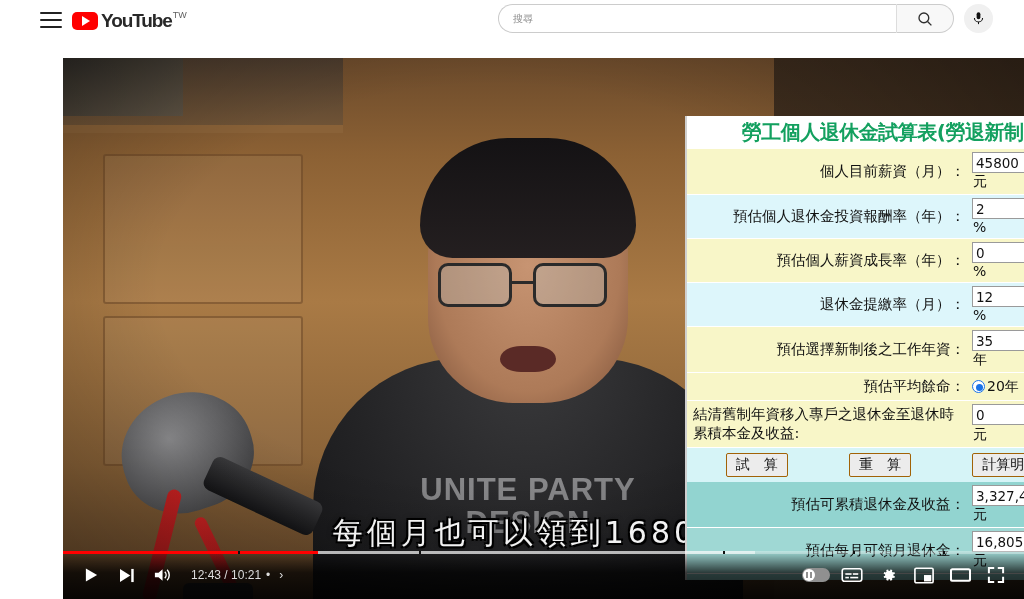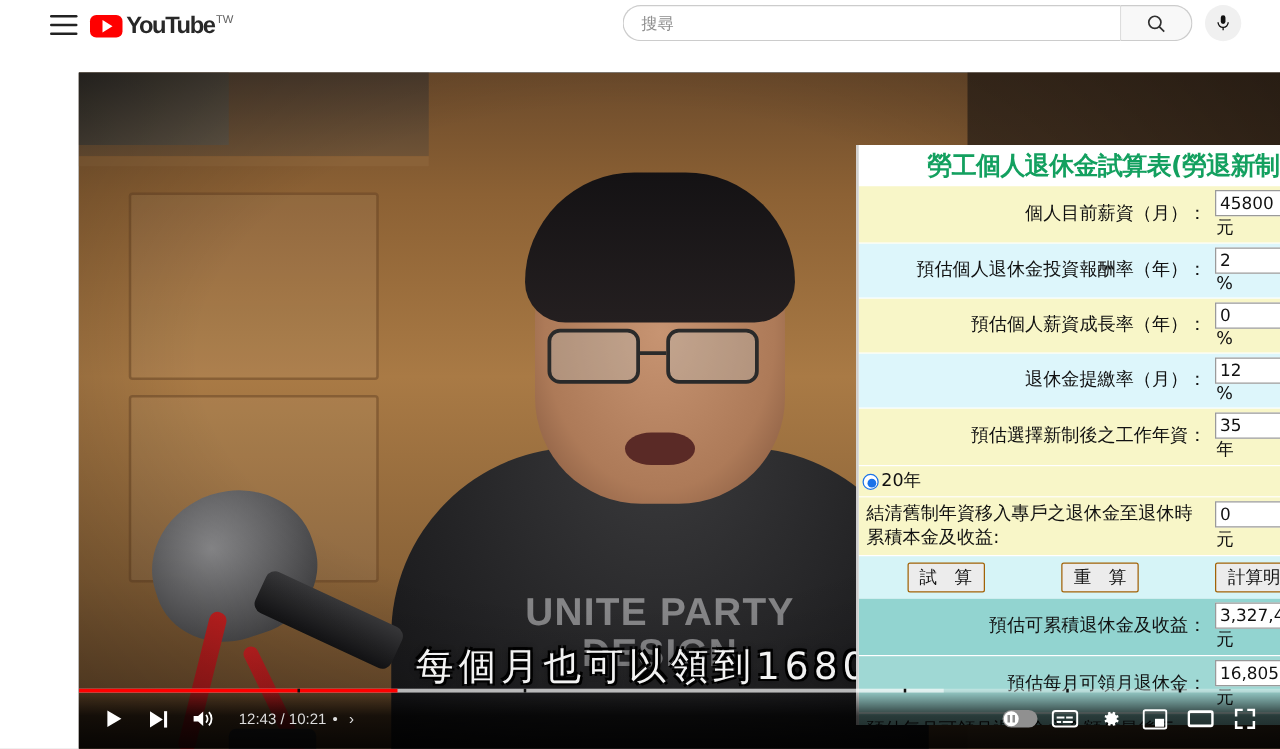--- a/index.html
+++ b/index.html
@@ -42,21 +42,21 @@
   #search-wrap {
     position: absolute; left: 466px; top: 4px;
     display: flex; align-items: center;
   }
   #search-box {
     width: 398px; height: 29px; border: 1px solid #ccc; border-right: none;
     border-radius: 18px 0 0 18px; background: #fff;
     display: flex; align-items: center; padding-left: 14px;
   }
   #search-input {
-    border: none; outline: none; width: 100%; font-size: 13px; color: #222;
+    border: none; outline: none; width: 100%; font-size: 10px; color: #222;
     background: transparent; font-family: "Liberation Sans", sans-serif;
   }
   #search-input::placeholder { color: #8d8d8d; }
   #search-button {
     width: 58px; height: 29px; border: 1px solid #ccc; border-left: 1px solid #ddd;
     border-radius: 0 18px 18px 0; background: #f8f8f8;
     display: flex; align-items: center; justify-content: center; cursor: pointer;
   }
   #mic-button {
     width: 29px; height: 29px; border-radius: 50%; background: #f0f0f0;
@@ -358,20 +358,21 @@
 
     <div class="calc-row row-y">
       <div class="lbl">預估選擇新制後之工作年資：</div>
       <div class="fld">
         <input class="txt" type="text" value="35" style="">
         <span class="unit">年</span>
       </div>
     </div>
 
     <div class="calc-row row-y">
+      <div class="lbl">預估平均餘命：</div>
       <div class="fld radio-wrap">
         <span class="radio on"></span>
         <span>20年</span>
         <span style="width:6px"></span>
 
       </div>
     </div>
 
     <div class="calc-row row-y">
       <div class="lbl multi">結清舊制年資移入專戶之退休金至退休時累積本金及收益:</div>

